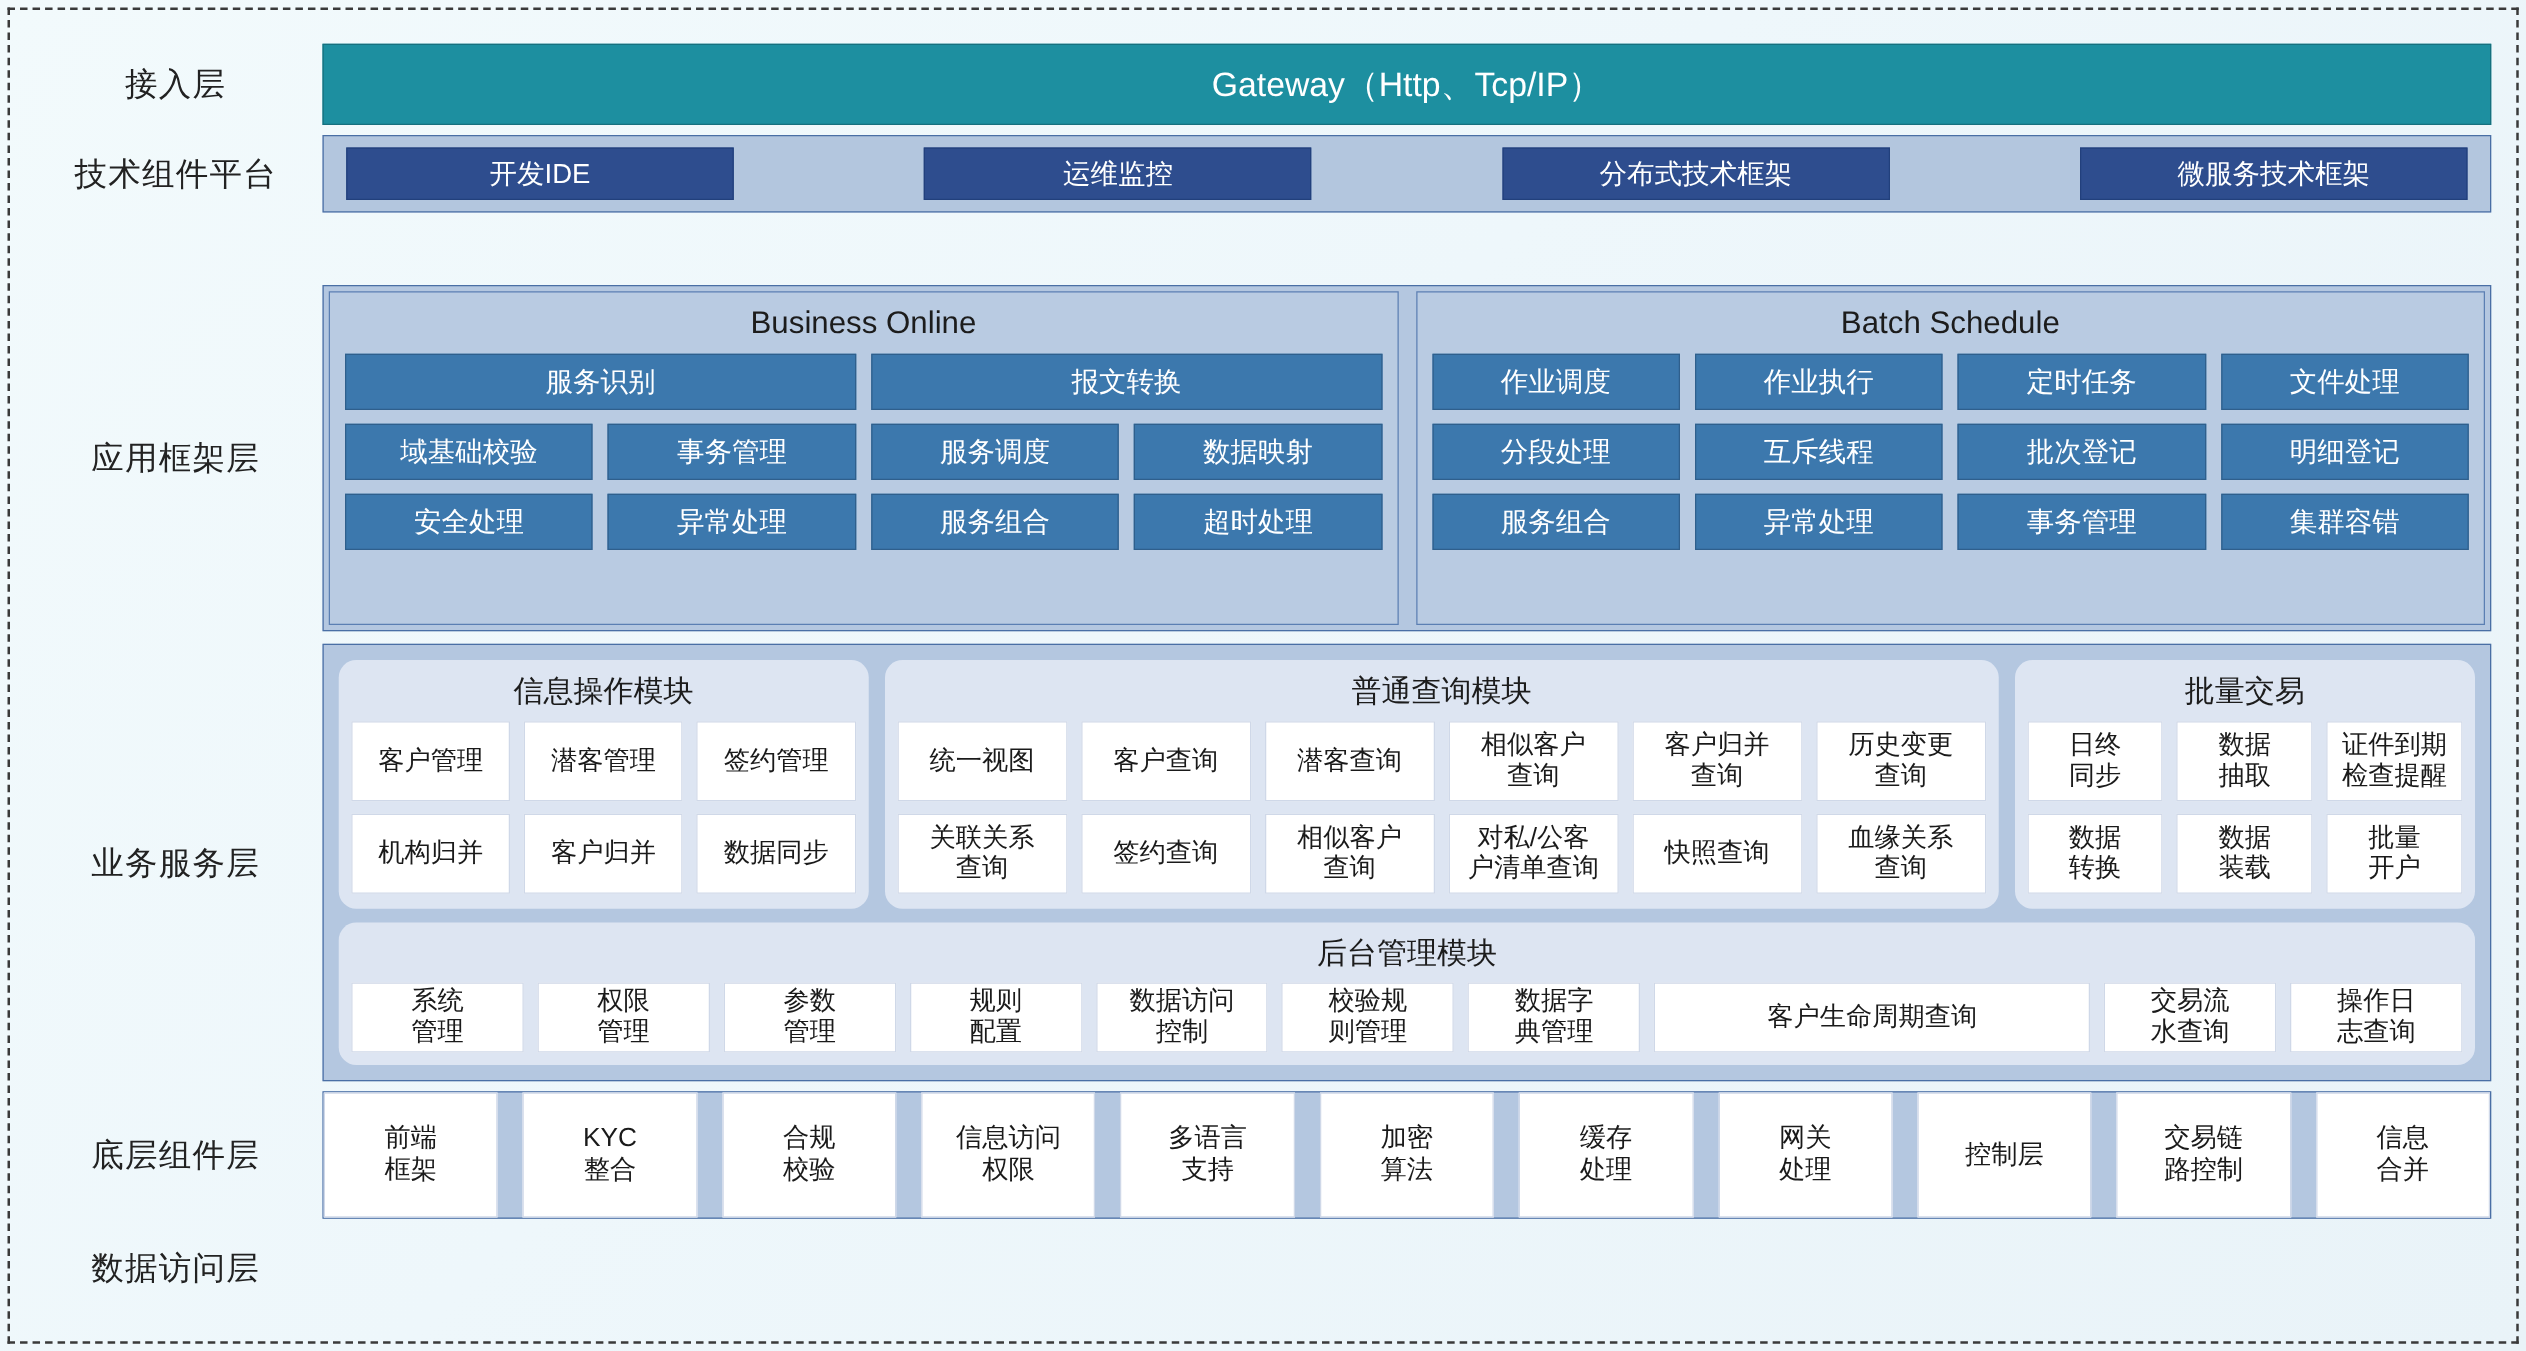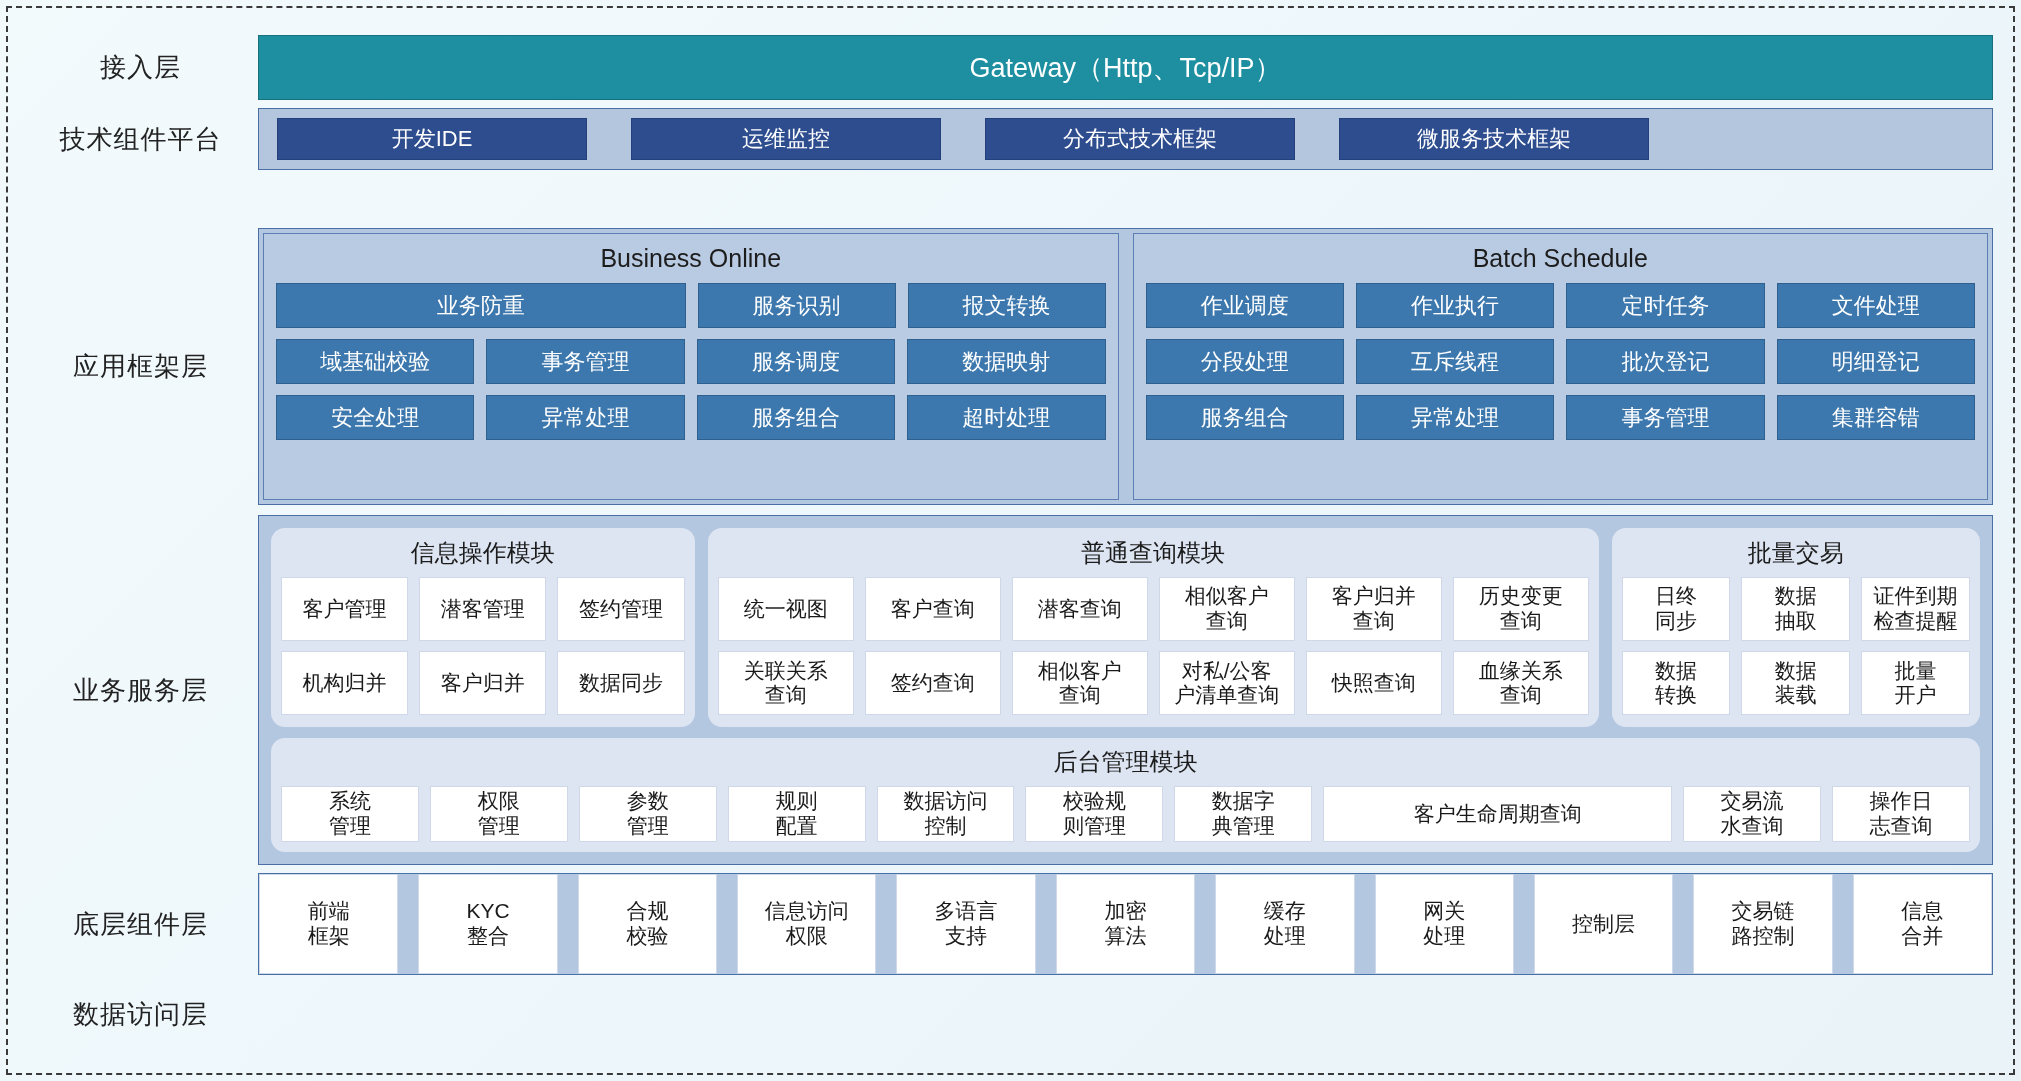--- a/index.html
+++ b/index.html
@@ -47,23 +47,22 @@
 
   
   .tech-band {
     position: absolute;
     left: 258px; top: 108px;
     width: 1735px; height: 62px;
     background: #b3c6de;
     border: 1px solid #4a6fa5;
     display: flex;
     align-items: center;
-    justify-content: flex-start;
+    justify-content: space-between;
     padding: 0 18px;
-    gap: 44px;
   }
   .tech-chip {
     flex: 0 0 310px;
     height: 42px;
     background: #2e4d8e;
     border: 1px solid #22407c;
     color: #fff;
     font-size: 22px;
     display: flex; align-items: center; justify-content: center;
   }
@@ -229,21 +228,20 @@
       <div class="tech-chip">开发IDE</div>
       <div class="tech-chip">运维监控</div>
       <div class="tech-chip">分布式技术框架</div>
       <div class="tech-chip">微服务技术框架</div>
     </div>
 
   <div class="appframe-band" id="appframe-band">
       <div class="afgroup" style="flex: 1 1 0px;">
         <div class="afgroup-title">Business Online</div>
         <div class="afrow">
-          <div class="afcell wide2">业务防重</div>
           <div class="afcell">服务识别</div>
           <div class="afcell">报文转换</div>
         </div>
         <div class="afrow">
           <div class="afcell">域基础校验</div>
           <div class="afcell">事务管理</div>
           <div class="afcell">服务调度</div>
           <div class="afcell">数据映射</div>
         </div>
         <div class="afrow">

